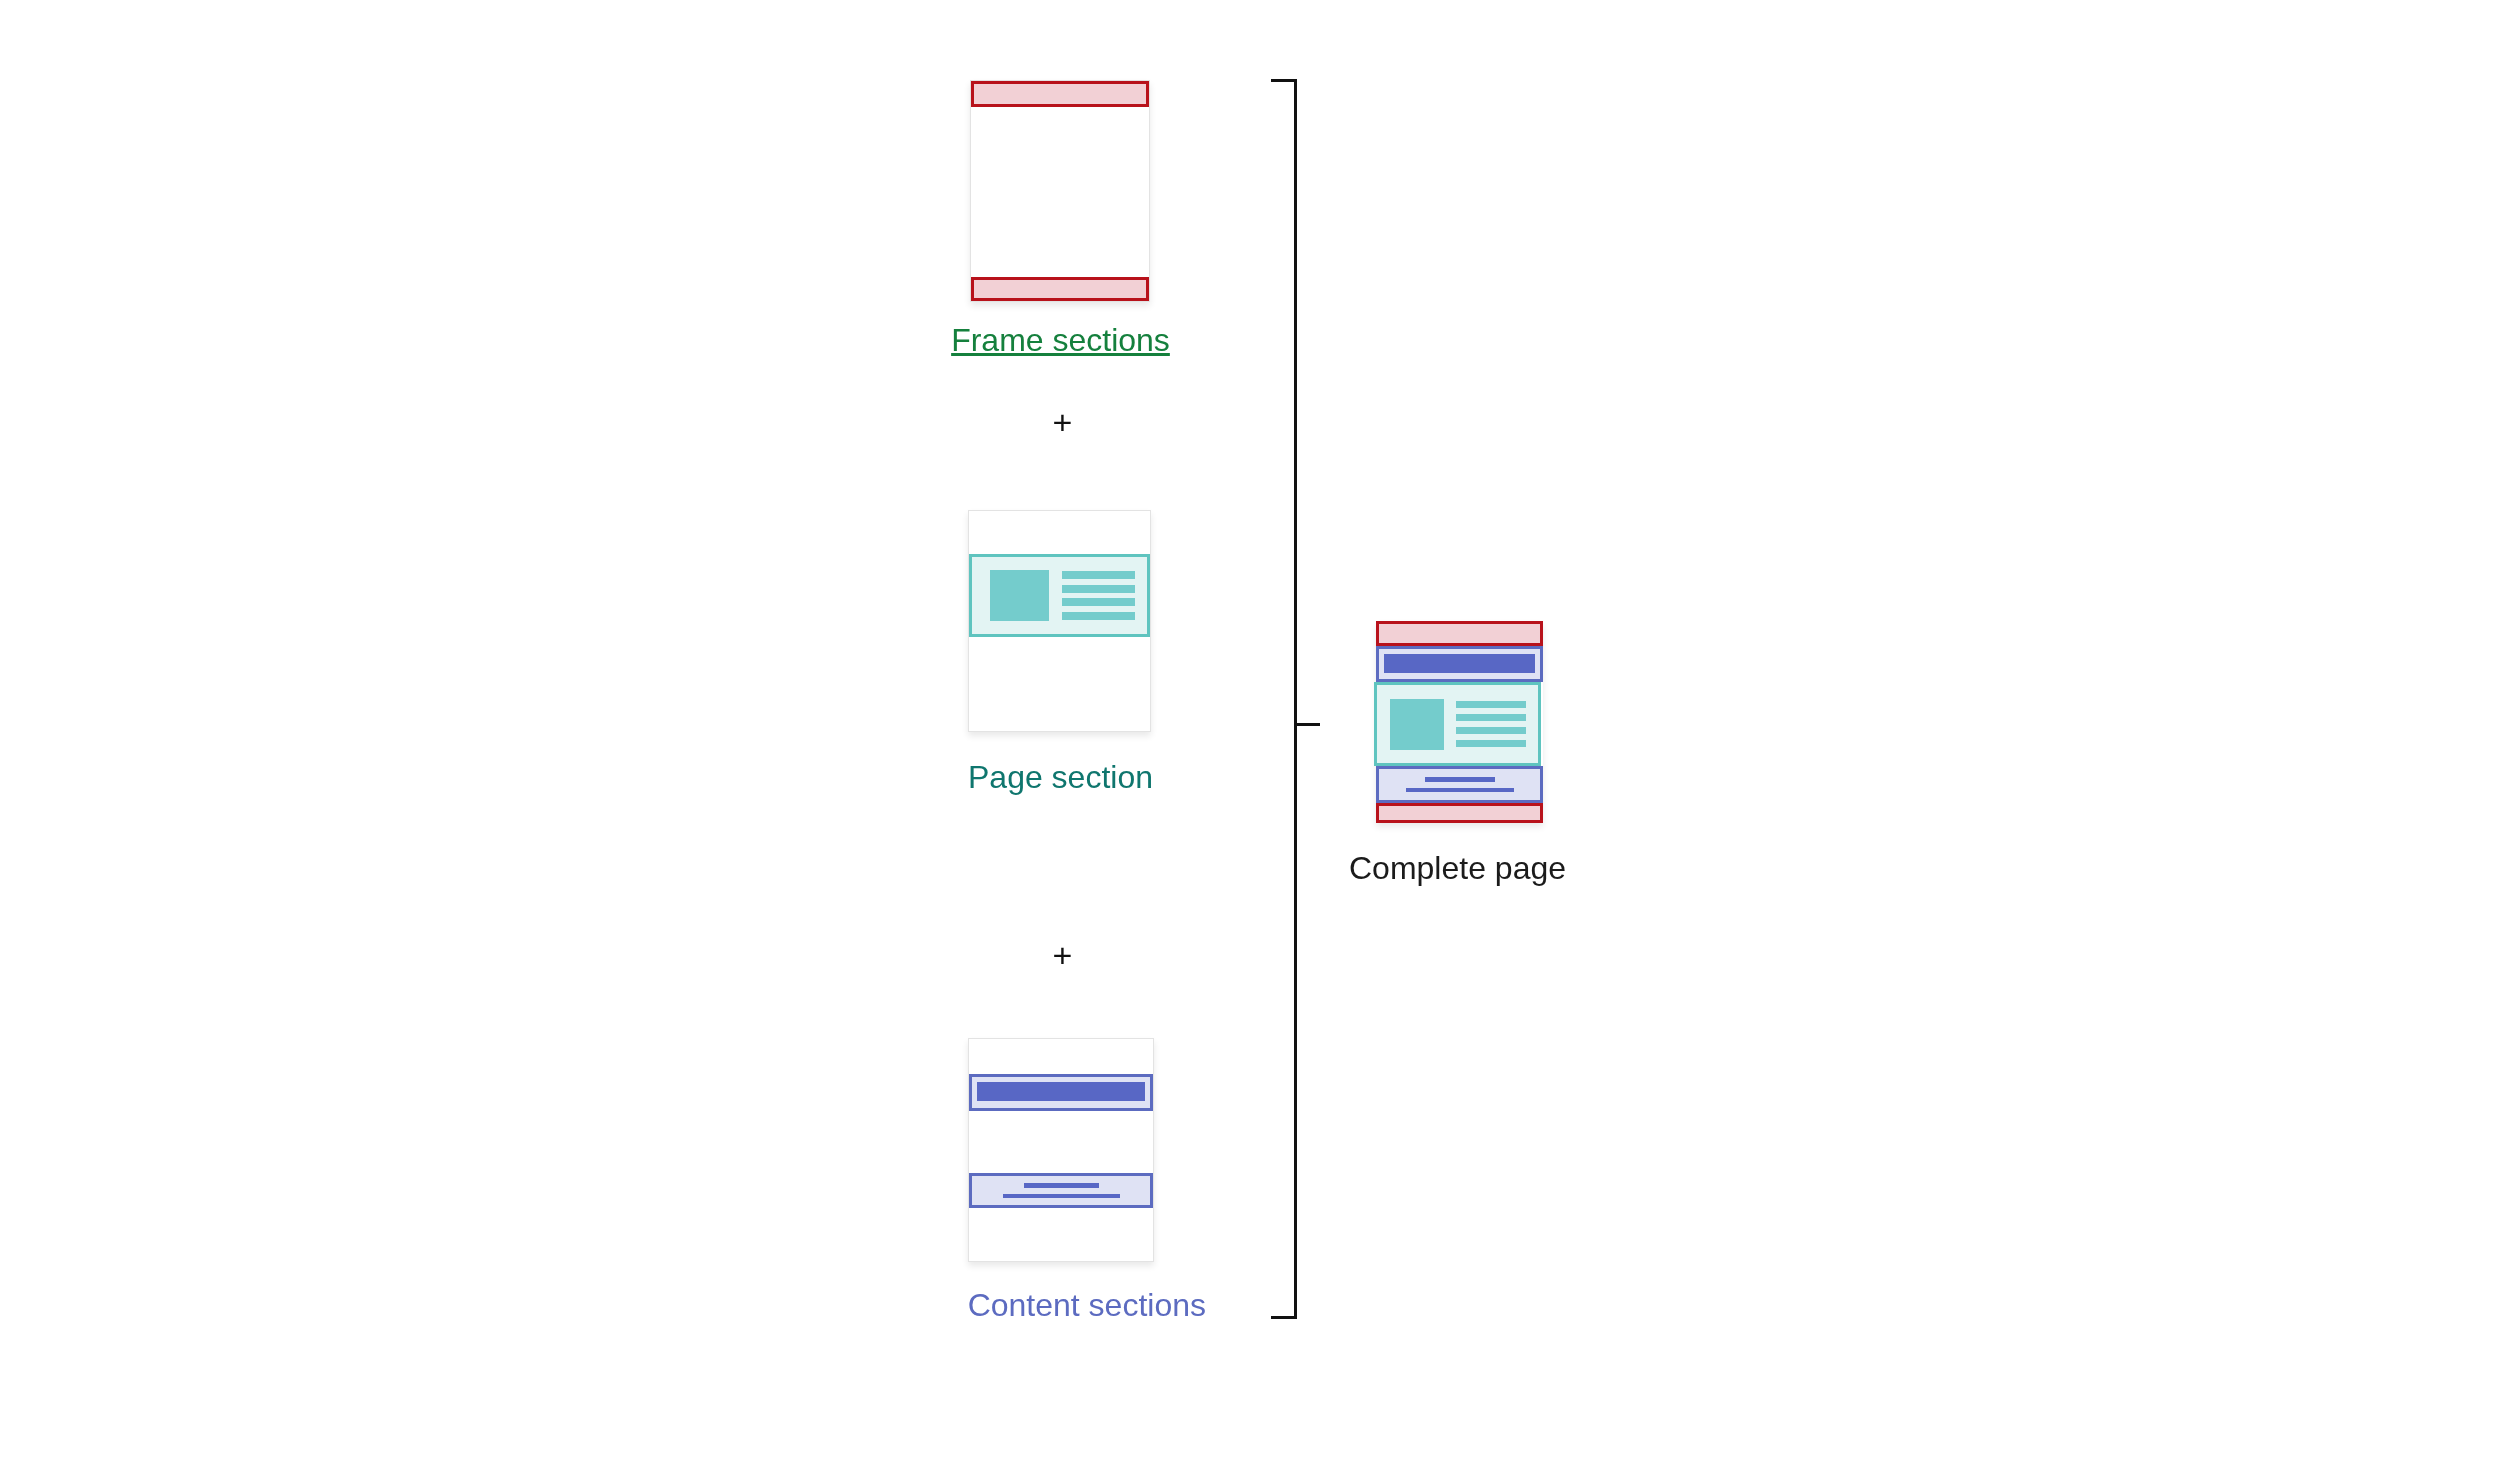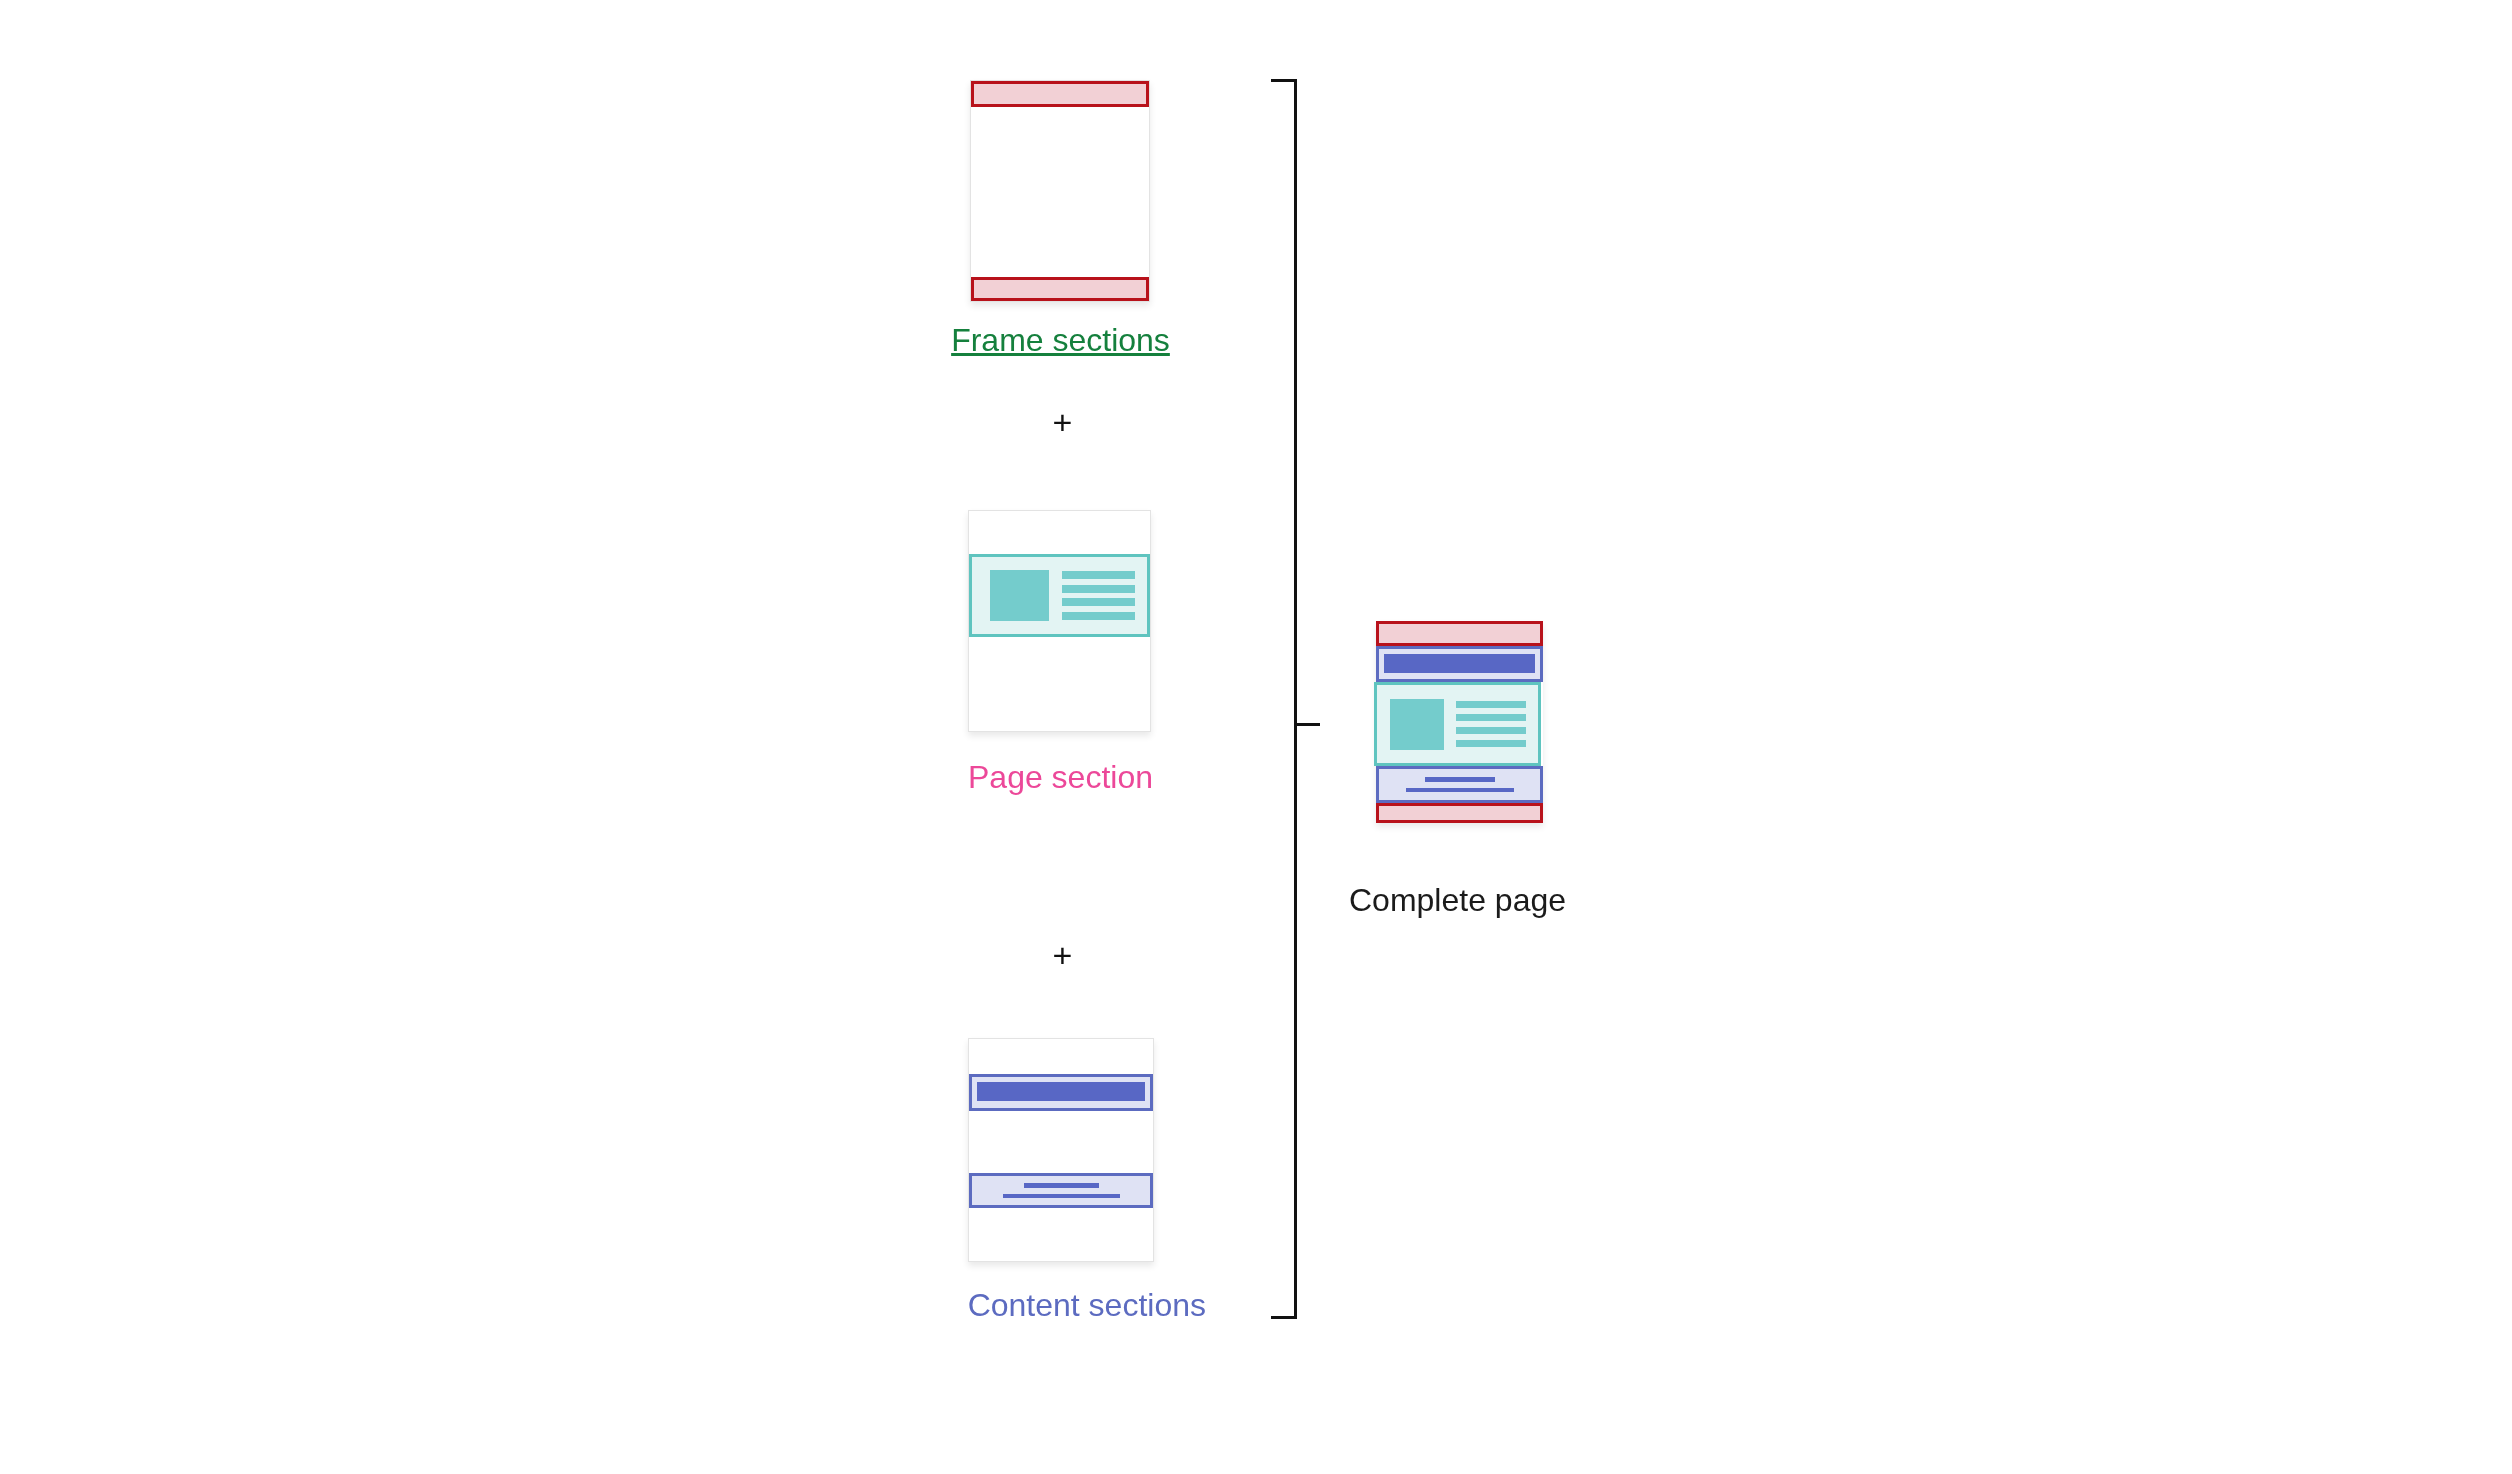--- a/index.html
+++ b/index.html
@@ -55,21 +55,21 @@
   .label {
     position: absolute;
     width: 289px;
     text-align: center;
     font-size: 32px;
     line-height: 39px;
     font-weight: 400;
     white-space: nowrap;
   }
   .label.frame   { color: #15803d; text-decoration: underline; }
-  .label.page    { color: #ec4899; }
+  .label.page    { color: #0f766e; }
   .label.content { color: #5c6bc0; text-align: right; }
   .label.result  { color: #1b1b1b; }
   .plus {
     position: absolute;
     width: 131px;
     height: 42px;
     line-height: 42px;
     text-align: center;
     font-size: 34px;
     color: #111111;
@@ -143,16 +143,16 @@
       </div>
     </div>
     <div class="sband indigo" style="height:37px;">
       <div class="s-foot">
         <div class="l1"></div>
         <div class="l2"></div>
       </div>
     </div>
     <div class="sband red" style="height:19.7px;"></div>
   </div>
-  <div class="label result" style="left:1313px; top:849px;margin-top:32px;">Complete page</div>
+  <div class="label result" style="left:1313px; top:849px;">Complete page</div>
 
 </div>
 
 
 </body></html>

